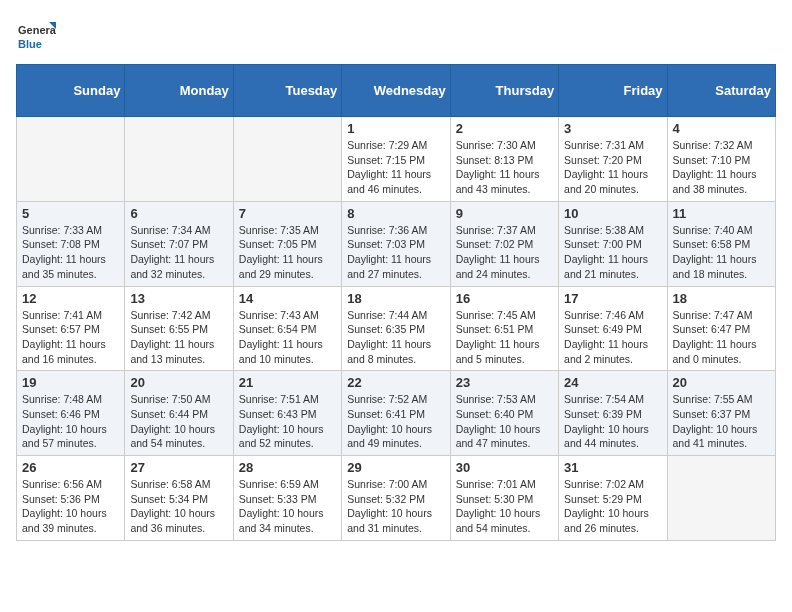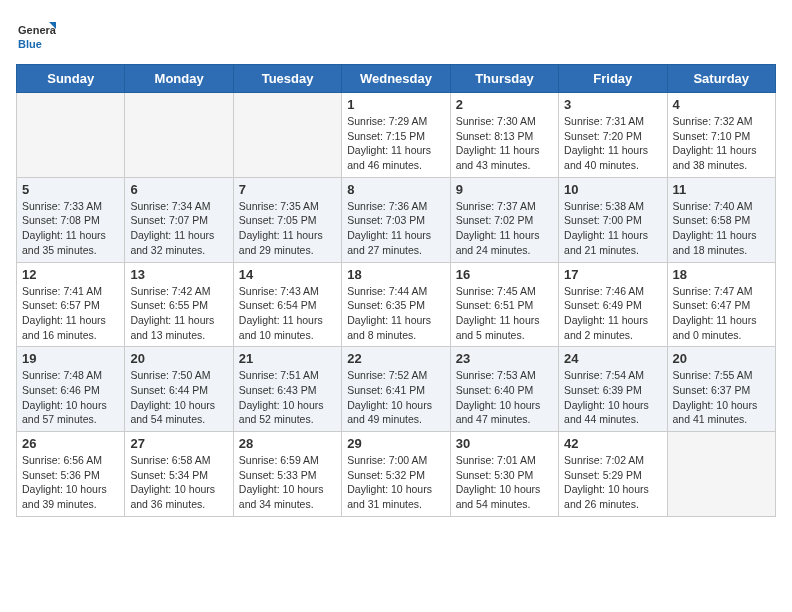--- a/index.html
+++ b/index.html
@@ -35,22 +35,22 @@
     }
     .calendar {
       width: 100%;
       border-collapse: collapse;
       border: 1px solid #ccc;
     }
     .calendar th {
       background-color: #2e6db4;
       color: #fff;
       font-size: 13px;
-      padding: 6px 4px;
-      text-align: center;
+      padding: 18px 4px;
+      text-align: right;
       border: 1px solid #2060a0;
     }
     .calendar td {
       border: 1px solid #ccc;
       vertical-align: top;
       padding: 4px 5px;
       width: 108px;
       min-height: 80px;
       font-size: 10.5px;
       color: #333;
@@ -109,21 +109,21 @@
         <td>
           <span class="day-num">1</span>
           <div class="day-info"><span>Sunrise: 7:29 AM</span><br><span>Sunset: 7:15 PM</span><br><span>Daylight: 11 hours and 46 minutes.</span></div>
         </td>
         <td>
           <span class="day-num">2</span>
           <div class="day-info"><span>Sunrise: 7:30 AM</span><br><span>Sunset: 8:13 PM</span><br><span>Daylight: 11 hours and 43 minutes.</span></div>
         </td>
         <td>
           <span class="day-num">3</span>
-          <div class="day-info"><span>Sunrise: 7:31 AM</span><br><span>Sunset: 7:20 PM</span><br><span>Daylight: 11 hours and 40 minutes.</span></div>
+          <div class="day-info"><span>Sunrise: 7:31 AM</span><br><span>Sunset: 7:20 PM</span><br><span>Daylight: 11 hours and 20 minutes.</span></div>
         </td>
         <td>
           <span class="day-num">4</span>
           <div class="day-info"><span>Sunrise: 7:32 AM</span><br><span>Sunset: 7:10 PM</span><br><span>Daylight: 11 hours and 38 minutes.</span></div>
         </td>
       </tr>
       <tr>
         <td>
           <span class="day-num">5</span>
           <div class="day-info"><span>Sunrise: 7:33 AM</span><br><span>Sunset: 7:08 PM</span><br><span>Daylight: 11 hours and 35 minutes.</span></div>
@@ -228,19 +228,19 @@
         </td>
         <td>
           <span class="day-num">29</span>
           <div class="day-info"><span>Sunrise: 7:00 AM</span><br><span>Sunset: 5:32 PM</span><br><span>Daylight: 10 hours and 31 minutes.</span></div>
         </td>
         <td>
           <span class="day-num">30</span>
           <div class="day-info"><span>Sunrise: 7:01 AM</span><br><span>Sunset: 5:30 PM</span><br><span>Daylight: 10 hours and 54 minutes.</span></div>
         </td>
         <td>
-          <span class="day-num">42</span>
+          <span class="day-num">31</span>
           <div class="day-info"><span>Sunrise: 7:02 AM</span><br><span>Sunset: 5:29 PM</span><br><span>Daylight: 10 hours and 26 minutes.</span></div>
         </td>
         <td class="empty"></td>
       </tr>
     </tbody>
 </table>
 
 </body></html>

